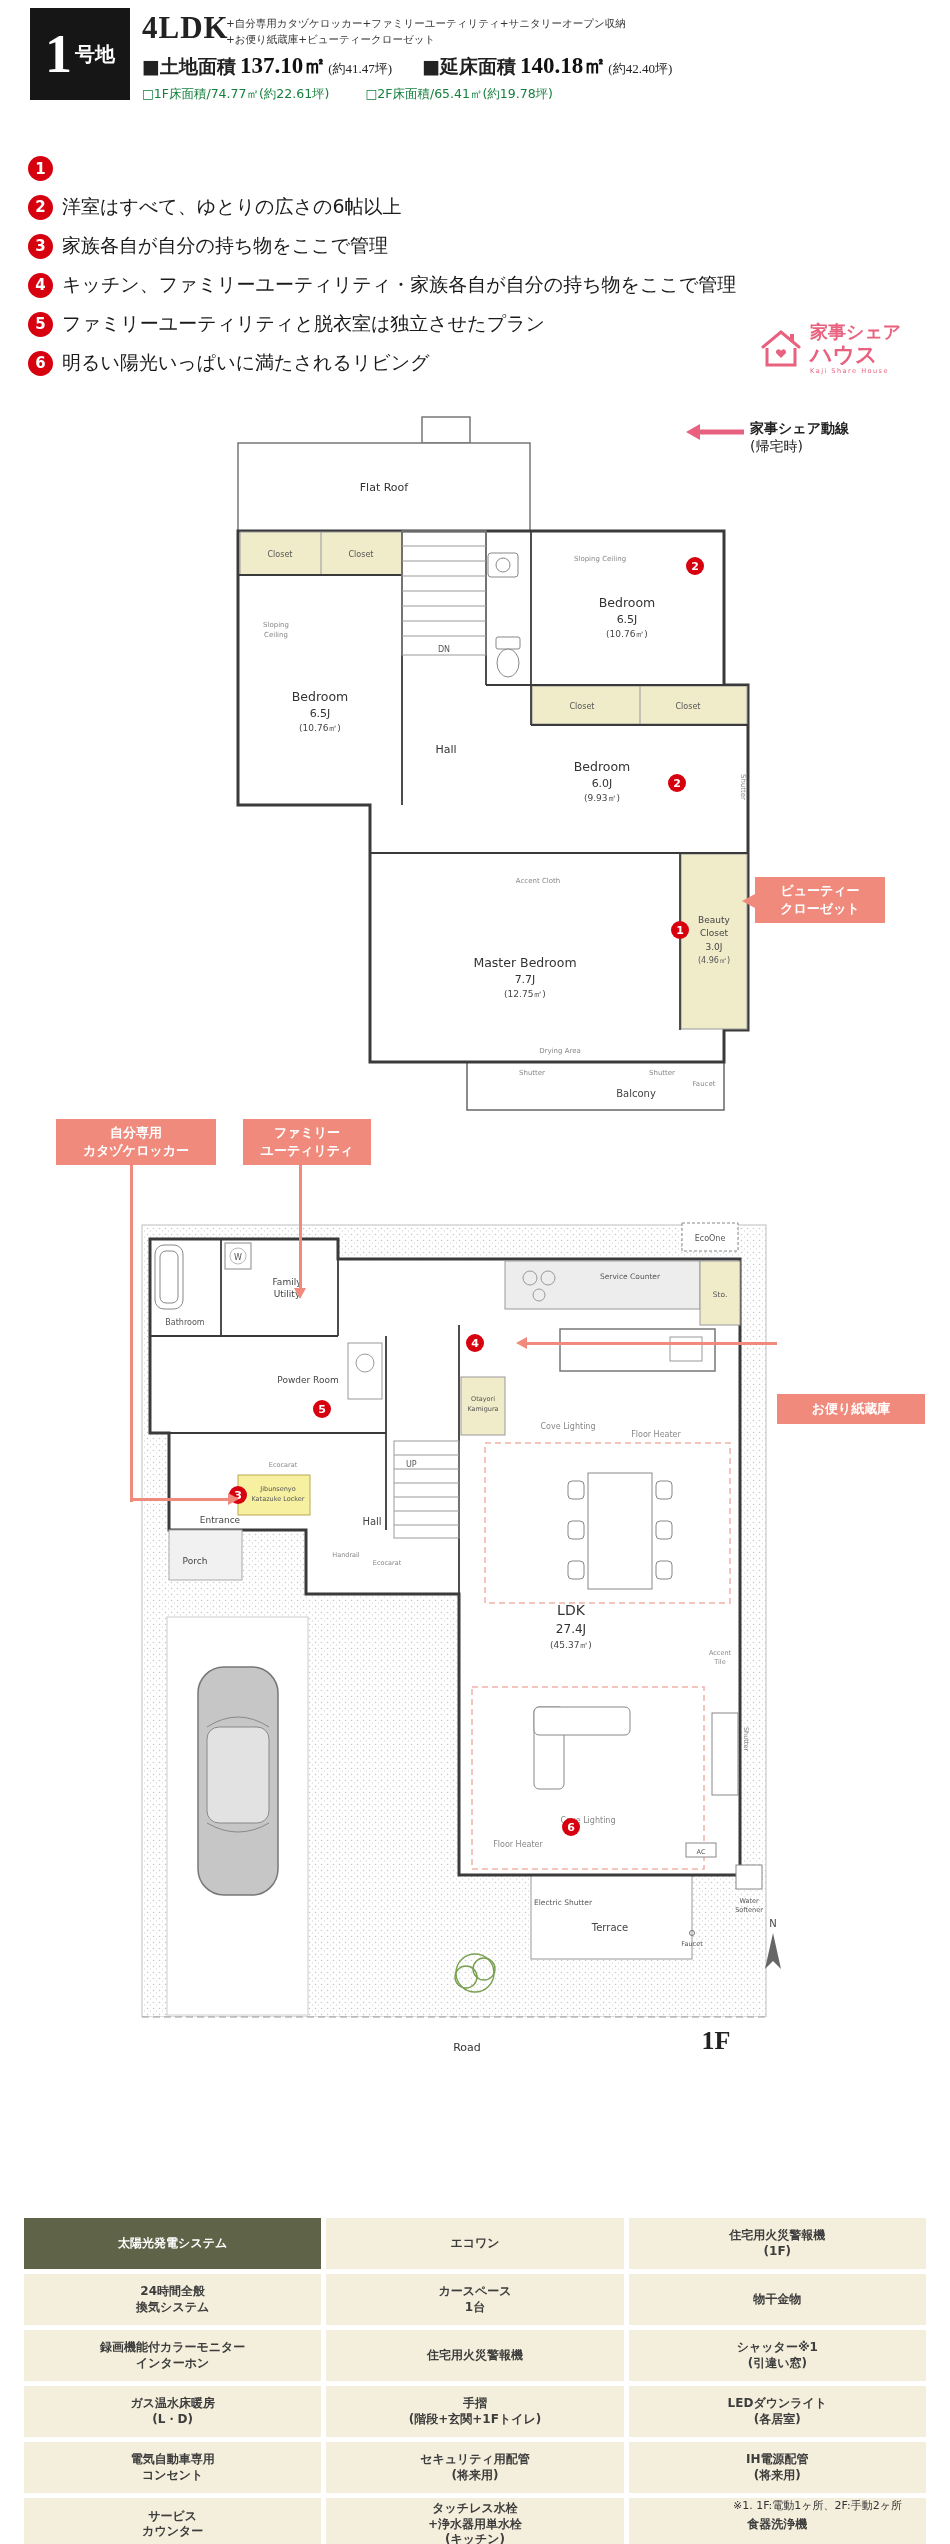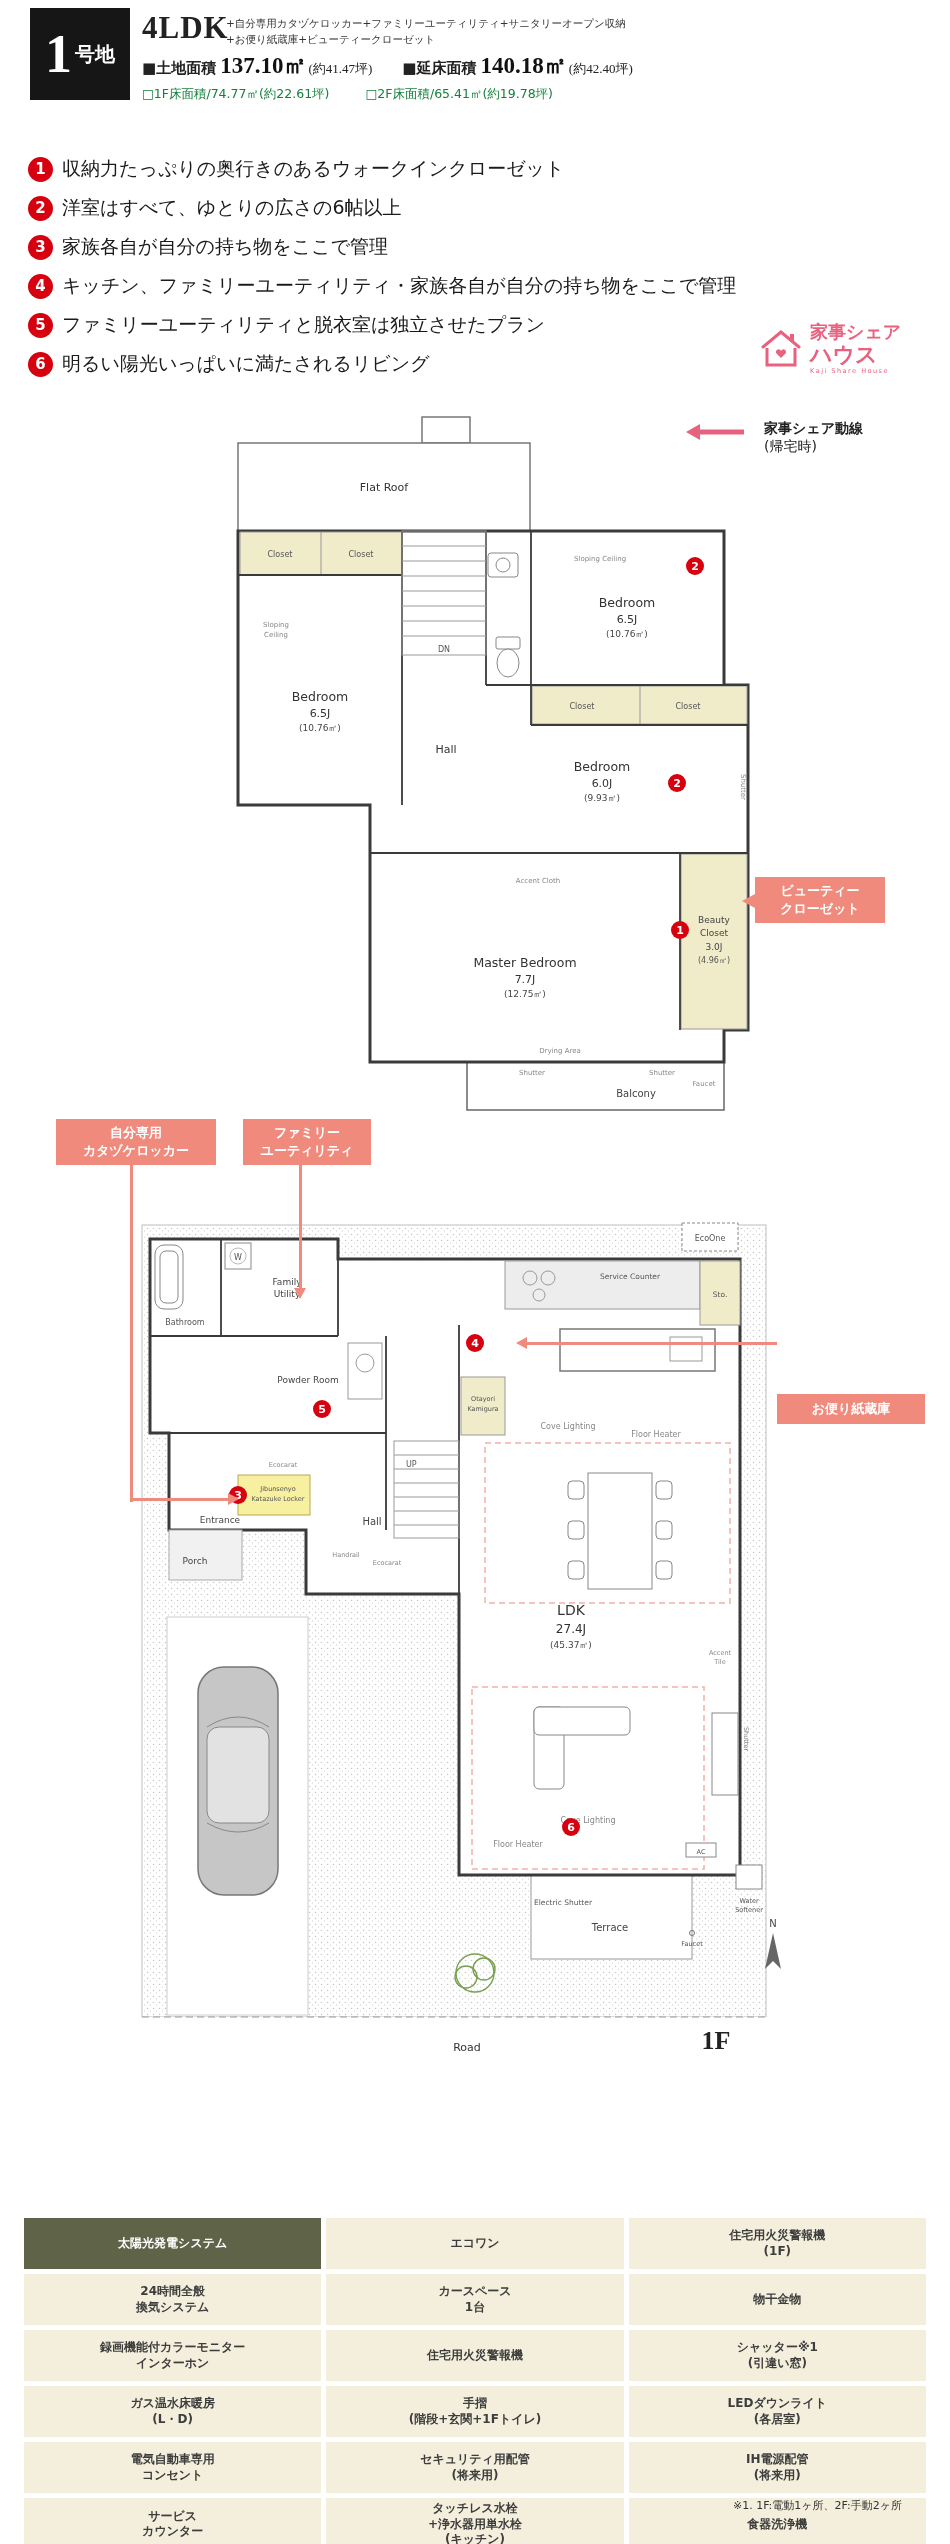--- a/index.html
+++ b/index.html
@@ -5,35 +5,35 @@
   html,body{margin:0;padding:0}
   body{position:relative;width:950px;height:2544px;background:#fff;font-family:"DejaVu Sans",sans-serif;overflow:hidden}
   .abs{position:absolute}
   
   .lot-badge{left:30px;top:8px;width:100px;height:92px;background:#161616;color:#fff;display:flex;align-items:center;justify-content:center;gap:3px}
   .lot-num{font-family:"Liberation Serif",serif;font-size:54px;font-weight:600;line-height:1}
   .lot-suffix{font-size:20px;font-weight:bold}
   .plan-title{left:142px;top:10px;font-family:"Liberation Serif",serif;font-size:31px;font-weight:600;color:#222;letter-spacing:1px}
   .plan-extras{left:226px;top:16px;font-size:10.5px;color:#333;line-height:1.5}
   .area-line1{left:142px;top:50px;display:flex;align-items:baseline}
-  .a-label{font-size:15px;font-weight:bold;color:#222}
+  .a-label{font-size:19px;font-weight:bold;color:#222}
   .a-value{font-family:"Liberation Serif",serif;font-size:23px;font-weight:600;color:#111;margin:0 2px 14px 4px}
   .a-tsubo{font-family:"Liberation Serif",serif;font-size:13px;color:#222}
   .a-gap{width:30px}
   .area-line2{left:142px;top:86px;display:flex;gap:36px;font-size:12.5px;color:#15803d}
   
   .features{left:28px;top:156px;list-style:none;margin:0;padding:0}
   .features li{display:flex;align-items:center;gap:9px;margin-bottom:13px;font-size:19px;color:#1a1a1a}
   .fnum{width:25px;height:25px;border-radius:50%;background:#d7000f;color:#fff;font-size:15px;font-weight:bold;display:flex;align-items:center;justify-content:center;flex:none}
   
   .logo{left:758px;top:322px;width:160px;display:flex;gap:6px;align-items:center;color:#e8627f}
   .logo-l1{font-size:18px;font-weight:bold;line-height:1.1}
   .logo-l2{font-size:22px;font-weight:bold;line-height:1.15}
   .logo-en{font-size:6.5px;letter-spacing:1.5px}
-  .flow{left:686px;top:420px;display:flex;gap:20px;align-items:flex-start}
+  .flow{left:686px;top:420px;display:flex;gap:6px;align-items:flex-start}
   .flow-label{font-size:14px;font-weight:bold;color:#222;line-height:1.25}
   .flow-sub{font-size:14px;font-weight:normal;color:#222}
   
   .co{position:absolute;background:#ef8a7d;color:#fff;font-weight:bold;text-align:center;line-height:1.4;padding:5px 4px;font-size:13px}
   .co-beauty{left:755px;top:877px;width:122px}
   .co-locker{left:56px;top:1119px;width:152px}
   .co-fu{left:243px;top:1119px;width:120px}
   .co-kami{left:777px;top:1394px;width:112px;padding:6px 18px}
   .cline{position:absolute;background:#ef8a7d}
   .arr{position:absolute;width:0;height:0;border-style:solid}
@@ -82,21 +82,20 @@
   <span class="a-tsubo">(約42.40坪)</span>
 </div>
 <div class="abs area-line2">
   <span>□1F床面積/74.77㎡(約22.61坪)</span>
   <span>□2F床面積/65.41㎡(約19.78坪)</span>
 </div>
 
 <ul class="abs features">
   <li>
       <span class="fnum">1</span>
-      <span>収納力たっぷりの奥行きのあるウォークインクローゼット</span>
     </li>
   <li>
       <span class="fnum">2</span>
       <span>洋室はすべて、ゆとりの広さの6帖以上</span>
     </li>
   <li>
       <span class="fnum">3</span>
       <span>家族各自が自分の持ち物をここで管理</span>
     </li>
   <li>

